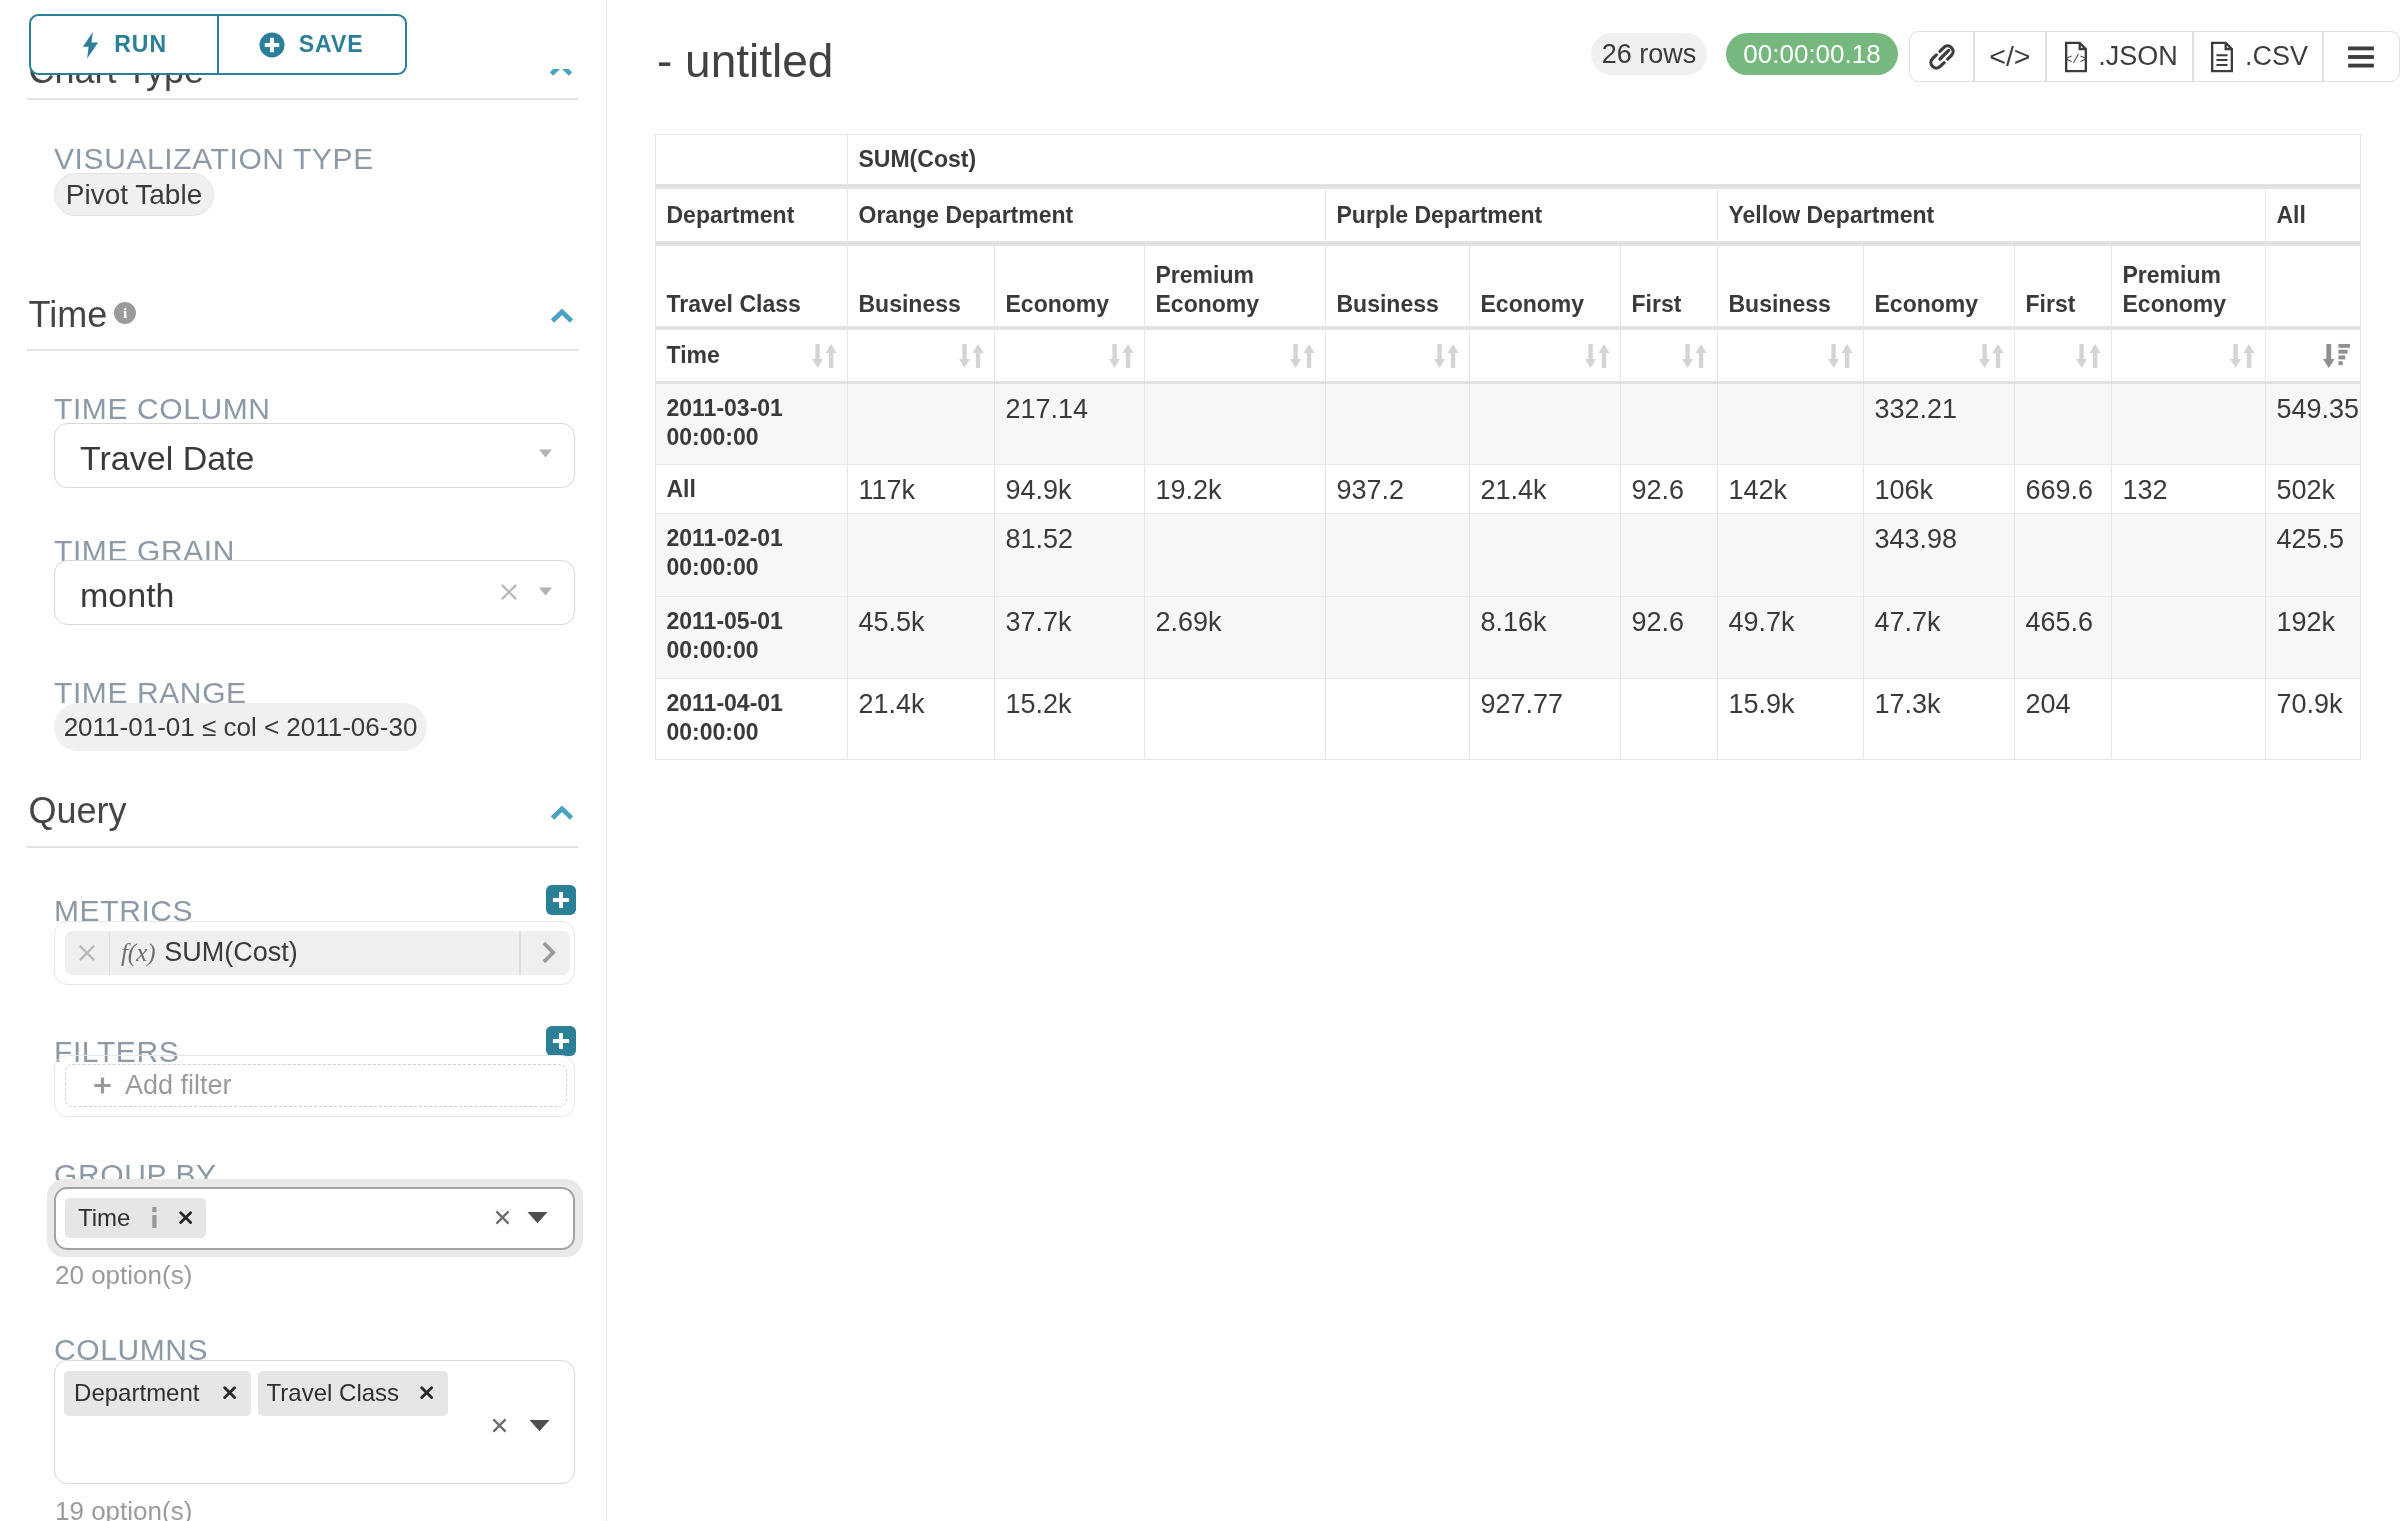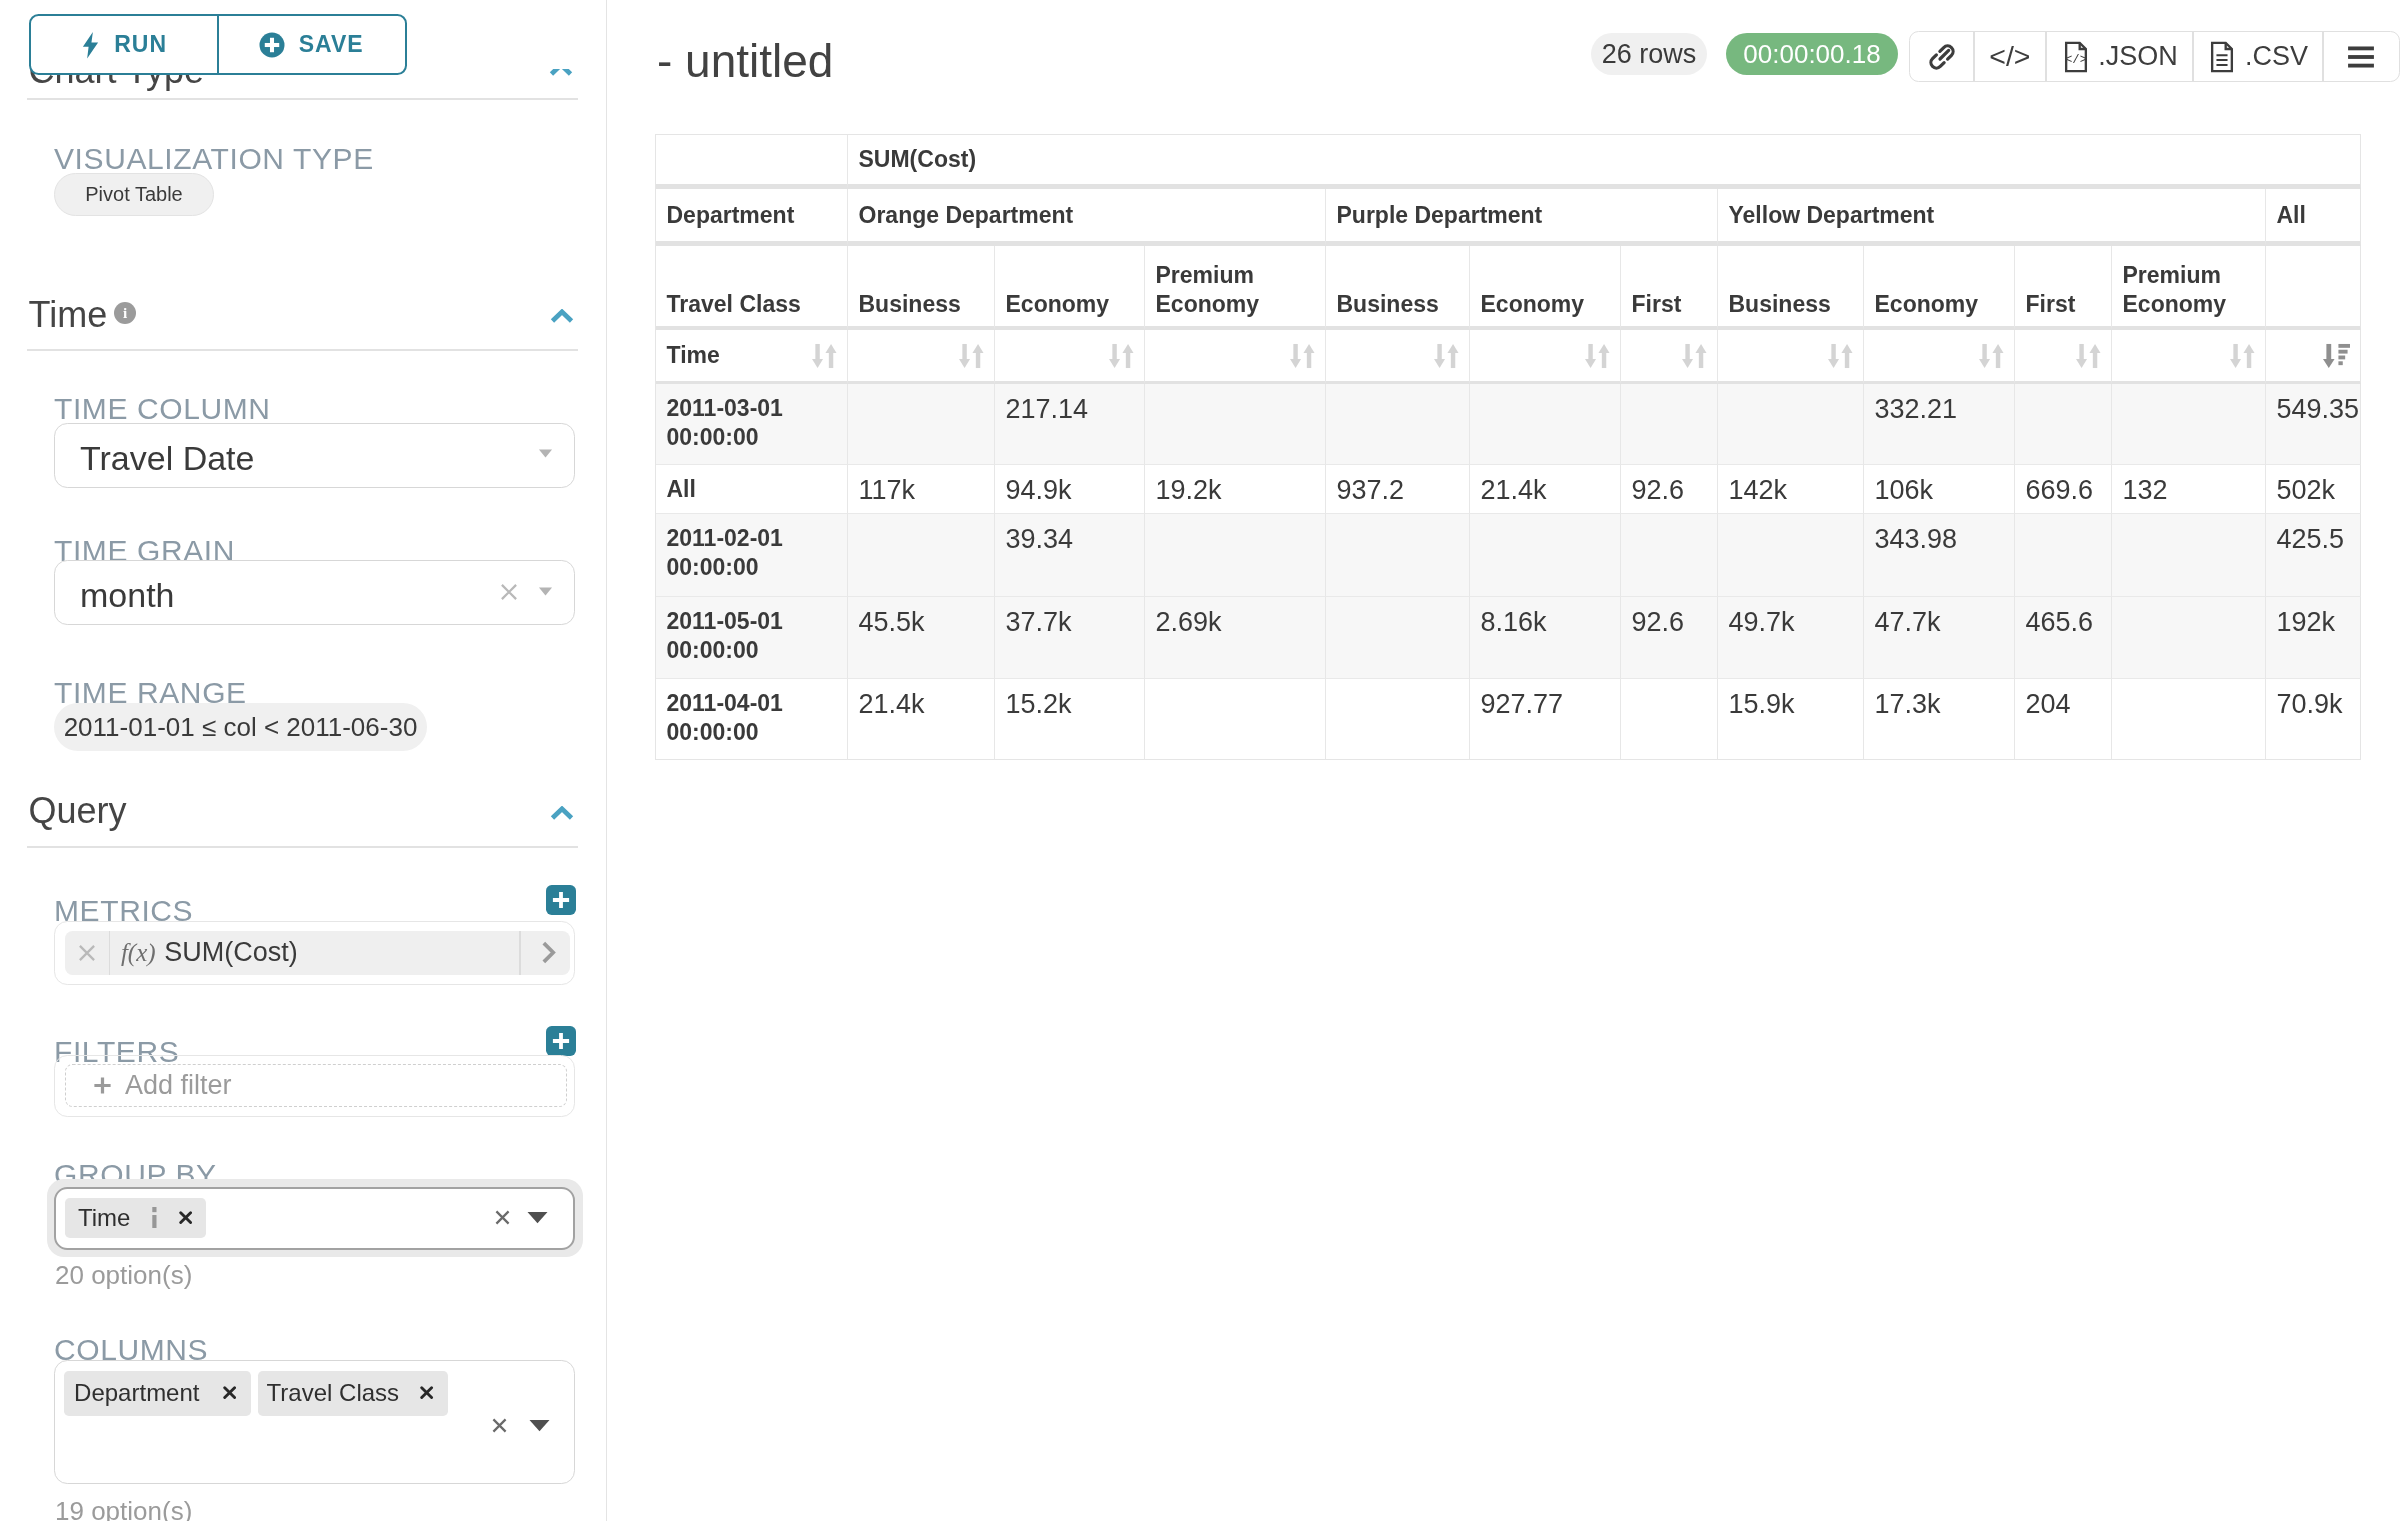--- a/index.html
+++ b/index.html
@@ -67,21 +67,21 @@
           <circle cx="13.5" cy="13.5" r="13" fill="#2b7f97"></circle>
           <rect x="6" y="11.4" width="15" height="4.2" fill="#fff"></rect>
           <rect x="11.4" y="6" width="4.2" height="15" fill="#fff"></rect>
         </svg>
         <span>SAVE</span>
       </div>
   </div>
   <div class="hr" style="top:98px"></div>
 
   <div class="label" style="top:142px">VISUALIZATION TYPE</div>
-  <div class="pill abs" style="left:54px; top:173px; width:160px; height:43px; font-size:20px; border:1.9px solid #e3e3e3;">Pivot Table</div>
+  <div class="pill abs" style="left:54px; top:173px; width:160px; height:43px; font-size:28px; border:1.9px solid #e3e3e3;">Pivot Table</div>
 
   <div class="h2" style="top:294px">Time<span style="position:relative; top:-2.9px; left:6.7px;"><svg width="22" height="22" viewBox="0 0 23 23" style="font-size:38px">
           <circle cx="11.5" cy="11.5" r="11.5" fill="#9b9b9b"></circle>
           <text x="11.5" y="17" font-family="Liberation Serif" font-size="16" font-weight="bold" fill="#fff" text-anchor="middle">i</text>
         </svg></span></div>
   <svg class="abs" style="left:550px;top:309px" width="24" height="14.3" viewBox="0 0 25 15">
       <path d="M2.5 12.5 L12.5 3 L22.5 12.5" fill="none" stroke="#4aa2c2" stroke-width="5"></path>
     </svg>
   <div class="hr" style="top:349px"></div>
 
@@ -502,21 +502,21 @@
             <td>92.6</td>
             <td>142k</td>
             <td>106k</td>
             <td>669.6</td>
             <td>132</td>
             <td>502k</td>
           </tr>
 <tr class="dr" style="height:83px; --bg:#f7f7f7">
             <th class="c0 rl">2011-02-01<br>00:00:00</th>
             <td></td>
-            <td>39.34</td>
+            <td>81.52</td>
             <td></td>
             <td></td>
             <td></td>
             <td></td>
             <td></td>
             <td>343.98</td>
             <td></td>
             <td></td>
             <td>425.5</td>
           </tr>

